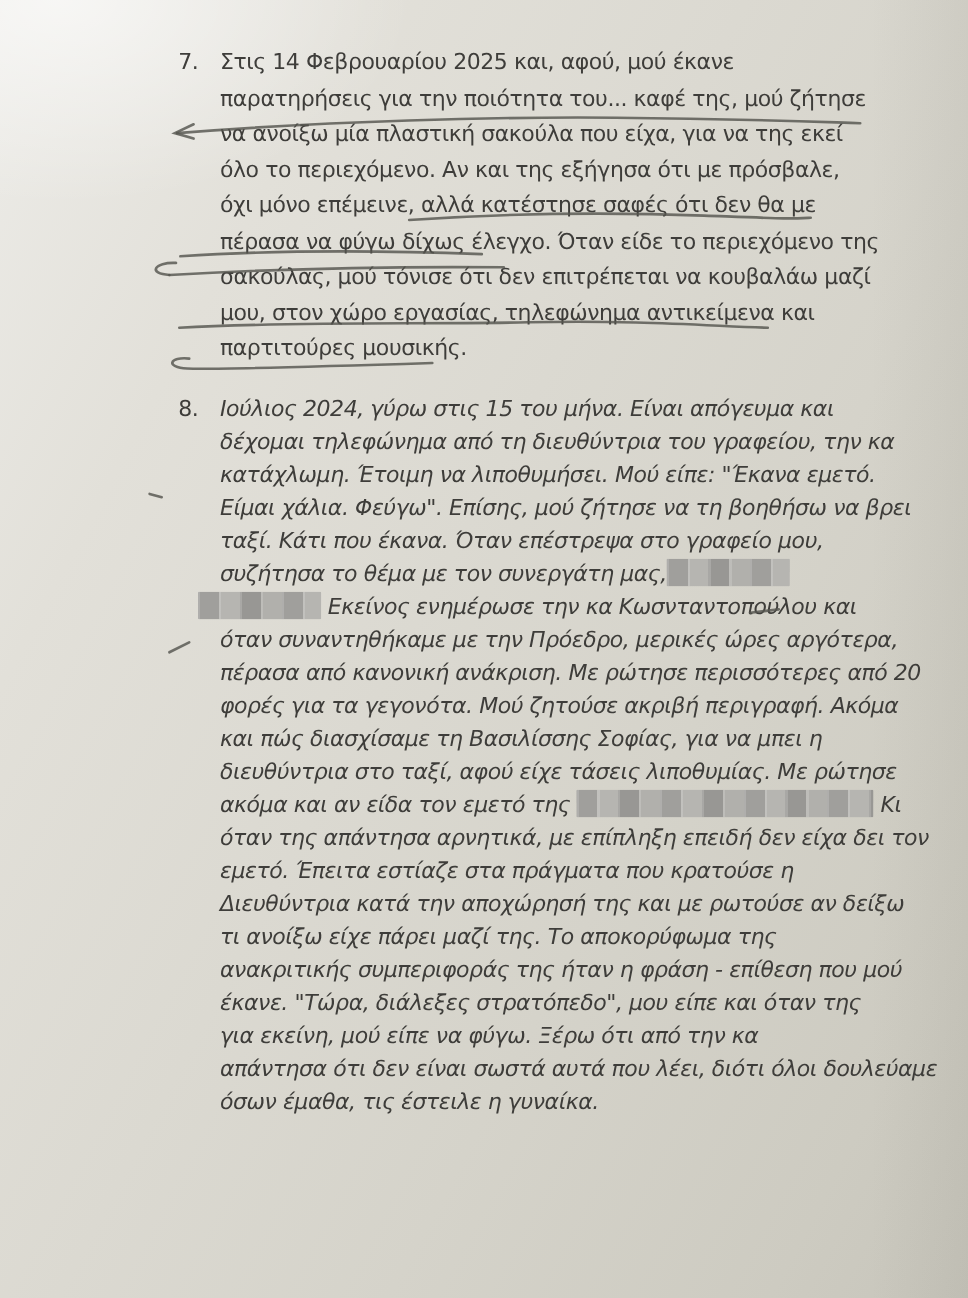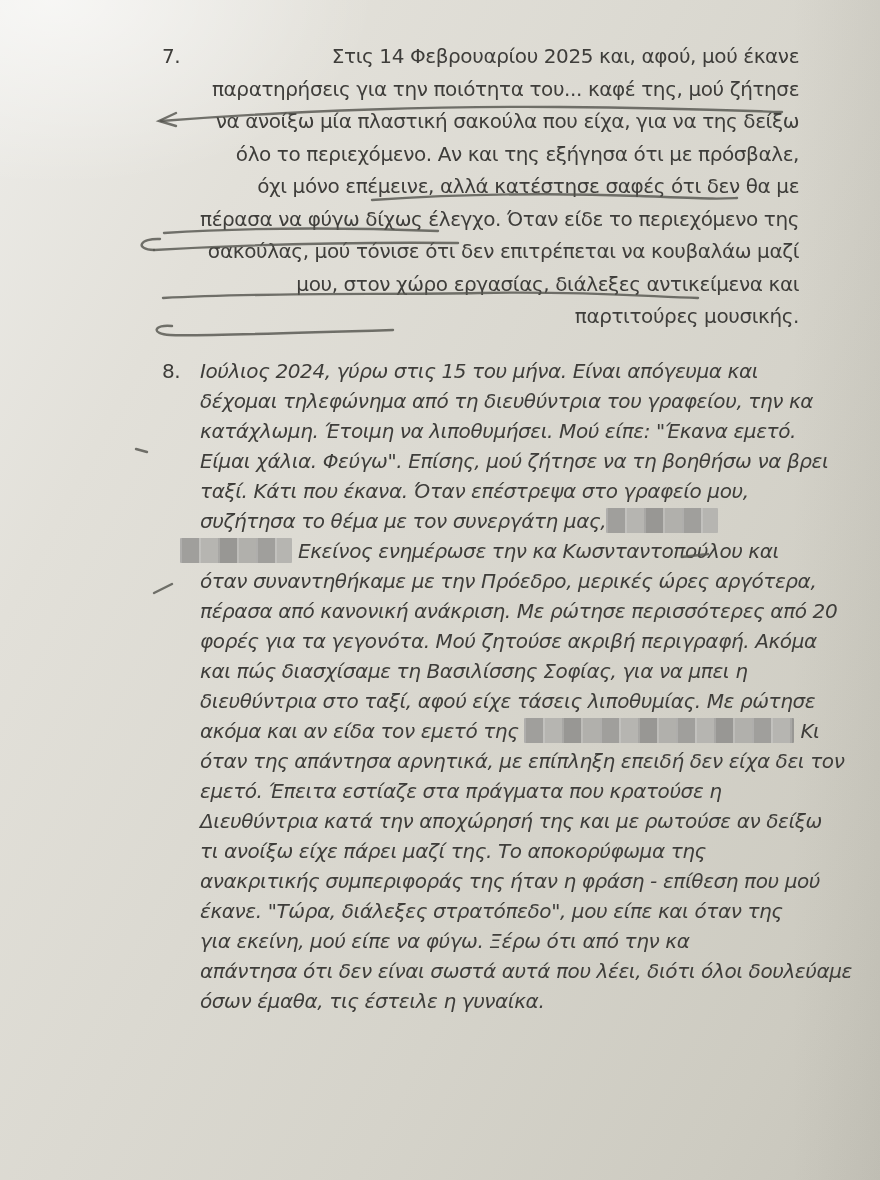--- a/index.html
+++ b/index.html
@@ -19,21 +19,21 @@
     left:200px;
     white-space:nowrap;
     font-size:20px;
     letter-spacing:-0.4px;
   }
   .item .num{
     position:absolute;
     left:-38px;top:0;
   }
   #item-7{top:40px;}
-  #item-7 .line{height:32.5px;line-height:32.5px;text-align:right;}
+  #item-7 .line{height:32.5px;line-height:32.5px;}
   #item-7 .num{line-height:32.5px;}
   #item-8{top:356px;}
   #item-8 .line{height:30px;line-height:30px;font-style:italic;}
   #item-8 .num{line-height:30px;}
   .px{
     display:inline-block;
     height:25px;
     vertical-align:-5px;
     border-radius:1px;
     background-color:#adaca8;
@@ -57,26 +57,26 @@
 </head>
 <body>
 
 <div class="photo">
 
   <div class="item" id="item-7">
     <span class="num">7.</span>
     <div class="lines">
         <div class="line"><span>Στις 14 Φεβρουαρίου 2025 και, αφού, μού έκανε</span></div>
         <div class="line"><span>παρατηρήσεις για την ποιότητα του... καφέ της, μού ζήτησε</span></div>
-        <div class="line"><span>να ανοίξω μία πλαστική σακούλα που είχα, για να της δείξω</span></div>
+        <div class="line"><span>να ανοίξω μία πλαστική σακούλα που είχα, για να της εκεί</span></div>
         <div class="line"><span>όλο το περιεχόμενο. Αν και της εξήγησα ότι με πρόσβαλε,</span></div>
         <div class="line"><span>όχι μόνο επέμεινε, αλλά κατέστησε σαφές ότι δεν θα με</span></div>
         <div class="line"><span>πέρασα να φύγω δίχως έλεγχο. Όταν είδε το περιεχόμενο της</span></div>
         <div class="line"><span>σακούλας, μού τόνισε ότι δεν επιτρέπεται να κουβαλάω μαζί</span></div>
-        <div class="line"><span>μου, στον χώρο εργασίας, διάλεξες αντικείμενα και</span></div>
+        <div class="line"><span>μου, στον χώρο εργασίας, τηλεφώνημα αντικείμενα και</span></div>
         <div class="line"><span>παρτιτούρες μουσικής.</span></div>
       </div>
   </div>
 
   <div class="item" id="item-8">
     <span class="num">8.</span>
     <div class="lines">
         <div class="line"><span>Ιούλιος 2024, γύρω στις 15 του μήνα. Είναι απόγευμα και</span></div>
         <div class="line"><span>δέχομαι τηλεφώνημα από τη διευθύντρια του γραφείου, την κα</span></div>
         <div class="line"><span>κατάχλωμη. Έτοιμη να λιποθυμήσει. Μού είπε: "Έκανα εμετό.</span></div>

